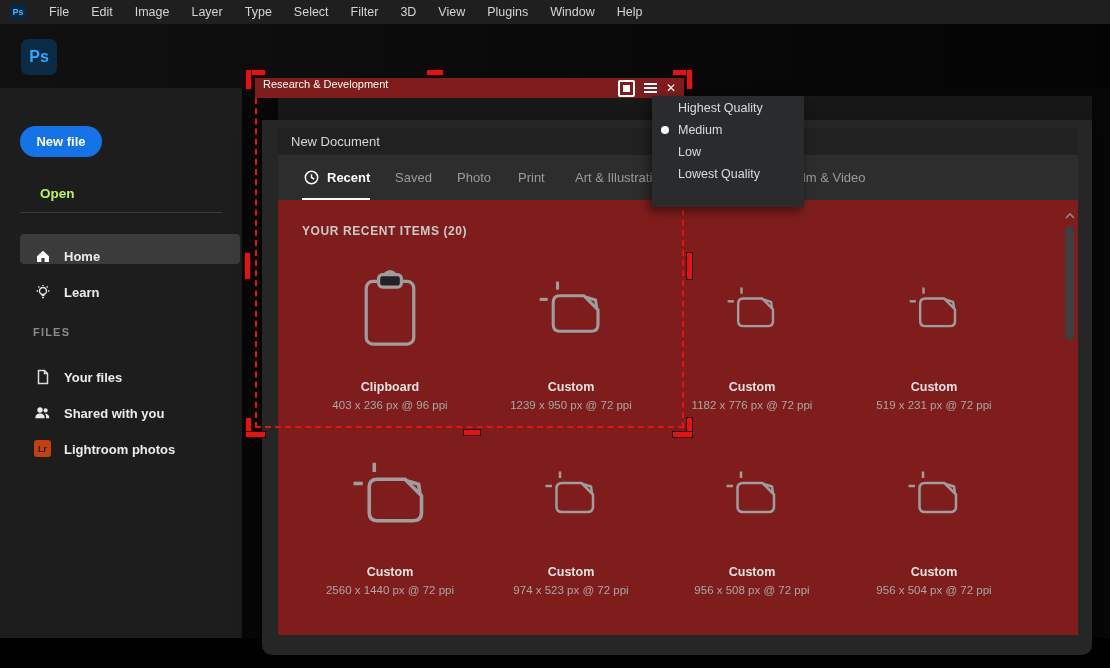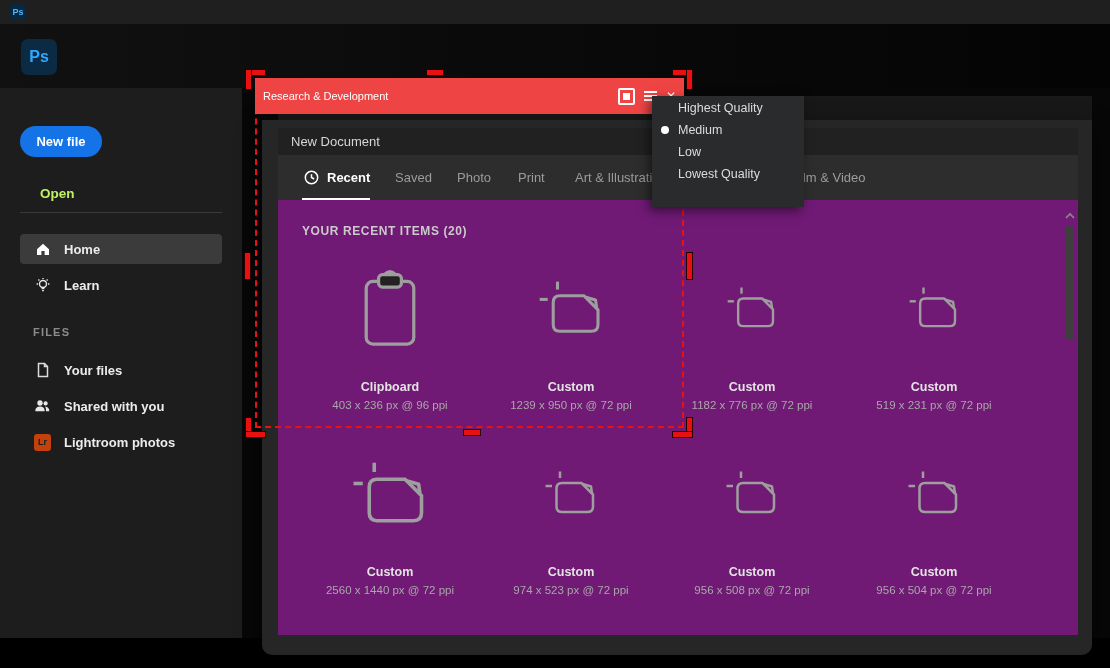--- a/index.html
+++ b/index.html
@@ -19,21 +19,21 @@
   .ps-logo{left:21px;top:15px;width:36px;height:36px;border-radius:7px;background:#0b2b45;
            color:#31a8ff;font-size:16px;font-weight:bold;display:flex;align-items:center;justify-content:center;}
 
   
   .sidebar{left:0;top:88px;width:242px;height:550px;background:#1d1d1d;}
   .new-file-btn{left:20px;top:38px;width:82px;height:31px;border-radius:16px;background:#1473e6;border:none;
                 color:#fff;font-size:13px;font-weight:bold;display:flex;align-items:center;justify-content:center;
                 font-family:inherit;cursor:pointer;}
   .open-btn{left:40px;top:98px;font-size:13.5px;font-weight:bold;color:#bef264;cursor:pointer;}
   .side-divider{left:20px;top:124px;width:202px;height:1px;background:#3a3a3a;}
-  .nav-item{left:20px;width:202px;height:30px;border-radius:4px;display:flex;align-items:center;
+  .nav-item{left:20px;width:220px;height:30px;border-radius:4px;display:flex;align-items:flex-end;
             padding-left:14px;box-sizing:border-box;cursor:pointer;}
   .nav-item.active{background:#3b3b3b;}
   .nav-item .nicon{width:17px;height:17px;margin-right:13px;display:flex;align-items:center;justify-content:center;}
   .nav-item .nlabel{font-size:13px;font-weight:bold;color:#ececec;}
   .files-label{left:33px;top:238px;font-size:11px;color:#8c8c8c;letter-spacing:1.2px;font-weight:bold;}
   .lr-badge{width:17px;height:17px;border-radius:3px;background:#c2410c;color:#1c1c1c;font-size:9px;
             font-weight:bold;display:flex;align-items:center;justify-content:center;}
 
   
   .content-bg{left:242px;top:88px;width:868px;height:550px;background:#070707;}
@@ -43,36 +43,36 @@
   .dlg-frame{left:262px;top:120px;width:830px;height:535px;background:#262626;
              border-radius:0 0 10px 10px;box-shadow:0 10px 24px rgba(0,0,0,.65);z-index:10;}
   .dialog{left:278px;top:128px;width:800px;height:507px;background:#222;z-index:11;}
   .dlg-header{left:0;top:0;width:800px;height:27px;background:#212121;display:flex;align-items:center;}
   .dlg-title{margin-left:13px;font-size:13px;color:#d6d6d6;}
   .tabstrip{left:0;top:27px;width:800px;height:45px;background:#2d2d2d;}
   .tab{position:absolute;top:0;height:45px;display:flex;align-items:center;font-size:13px;color:#9b9b9b;cursor:pointer;white-space:nowrap;}
   .tab.active{color:#fff;font-weight:bold;}
   .tab .clock{margin-right:8px;display:flex;}
   .tab-underline{position:absolute;left:24px;bottom:0;width:68px;height:2.5px;background:#fff;}
-  .dlg-content{left:0;top:72px;width:800px;height:435px;background:#701a75;}
+  .dlg-content{left:0;top:72px;width:800px;height:435px;background:#7f1d1d;}
   .section-title{position:absolute;left:24px;top:24px;font-size:12px;font-weight:bold;color:#cacaca;letter-spacing:.6px;}
 
   .card{position:absolute;width:180px;height:150px;text-align:center;cursor:pointer;}
   .icon-box{height:96px;display:flex;align-items:center;justify-content:center;}
   .card-name{margin-top:24px;font-size:12.5px;font-weight:bold;color:#e3e3e3;}
   .card-dims{margin-top:5px;font-size:11.5px;color:#a8a8a8;}
 
   
   .sb-up{position:absolute;left:786px;top:12px;cursor:pointer;}
   .sb-thumb{position:absolute;left:787px;top:26px;width:9px;height:114px;background:#3e3e3e;border-radius:4px;cursor:pointer;}
 
   
   .sel-rect{left:255px;top:78px;width:429px;height:350px;border:2px dashed #e81212;box-sizing:border-box;z-index:40;}
-  .ov-titlebar{position:absolute;left:-2px;top:-2px;width:calc(100% + 4px);height:36px;background:#ef4444;
-               display:flex;align-items:center;}
+  .ov-titlebar{position:absolute;left:-2px;top:-2px;width:calc(100% + 4px);height:20px;background:#7f1d1d;
+               display:flex;}
   .ov-title{margin-left:8px;font-size:11px;color:#fff;white-space:nowrap;}
   .ov-btns{margin-left:auto;display:flex;align-items:center;margin-right:8px;gap:9px;}
   .ov-square{width:13px;height:13px;border:2px solid #fff;border-radius:2px;display:flex;align-items:center;justify-content:center;cursor:pointer;}
   .ov-square .fill{width:7px;height:7px;background:#fff;}
   .ov-burger{display:flex;flex-direction:column;gap:2px;cursor:pointer;}
   .ov-burger div{width:13px;height:2px;background:#fff;}
   .ov-close{color:#fff;font-size:12px;font-weight:bold;line-height:1;cursor:pointer;}
   .hb{position:absolute;background:#e81111;box-shadow:0 0 0 1px #250000;z-index:45;cursor:grab;}
 
   
@@ -82,20 +82,34 @@
   .dd-bullet{position:absolute;left:9px;top:50%;transform:translateY(-50%);width:8px;height:8px;border-radius:50%;background:#fff;}
   svg{display:block;}
 </style>
 </head>
 <body>
 
 <div id="app">
 
   <div class="abs menubar">
     <div class="ps-badge">Ps</div>
+    <div class="menu-items">
+      <span class="menu-item">File</span>
+      <span class="menu-item">Edit</span>
+      <span class="menu-item">Image</span>
+      <span class="menu-item">Layer</span>
+      <span class="menu-item">Type</span>
+      <span class="menu-item">Select</span>
+      <span class="menu-item">Filter</span>
+      <span class="menu-item">3D</span>
+      <span class="menu-item">View</span>
+      <span class="menu-item">Plugins</span>
+      <span class="menu-item">Window</span>
+      <span class="menu-item">Help</span>
+    </div>
   </div>
 
   <div class="abs header">
     <div class="abs ps-logo">Ps</div>
   </div>
 
   <div class="abs sidebar">
     <button class="abs new-file-btn">New file</button>
     <div class="abs open-btn">Open</div>
     <div class="abs side-divider"></div>

